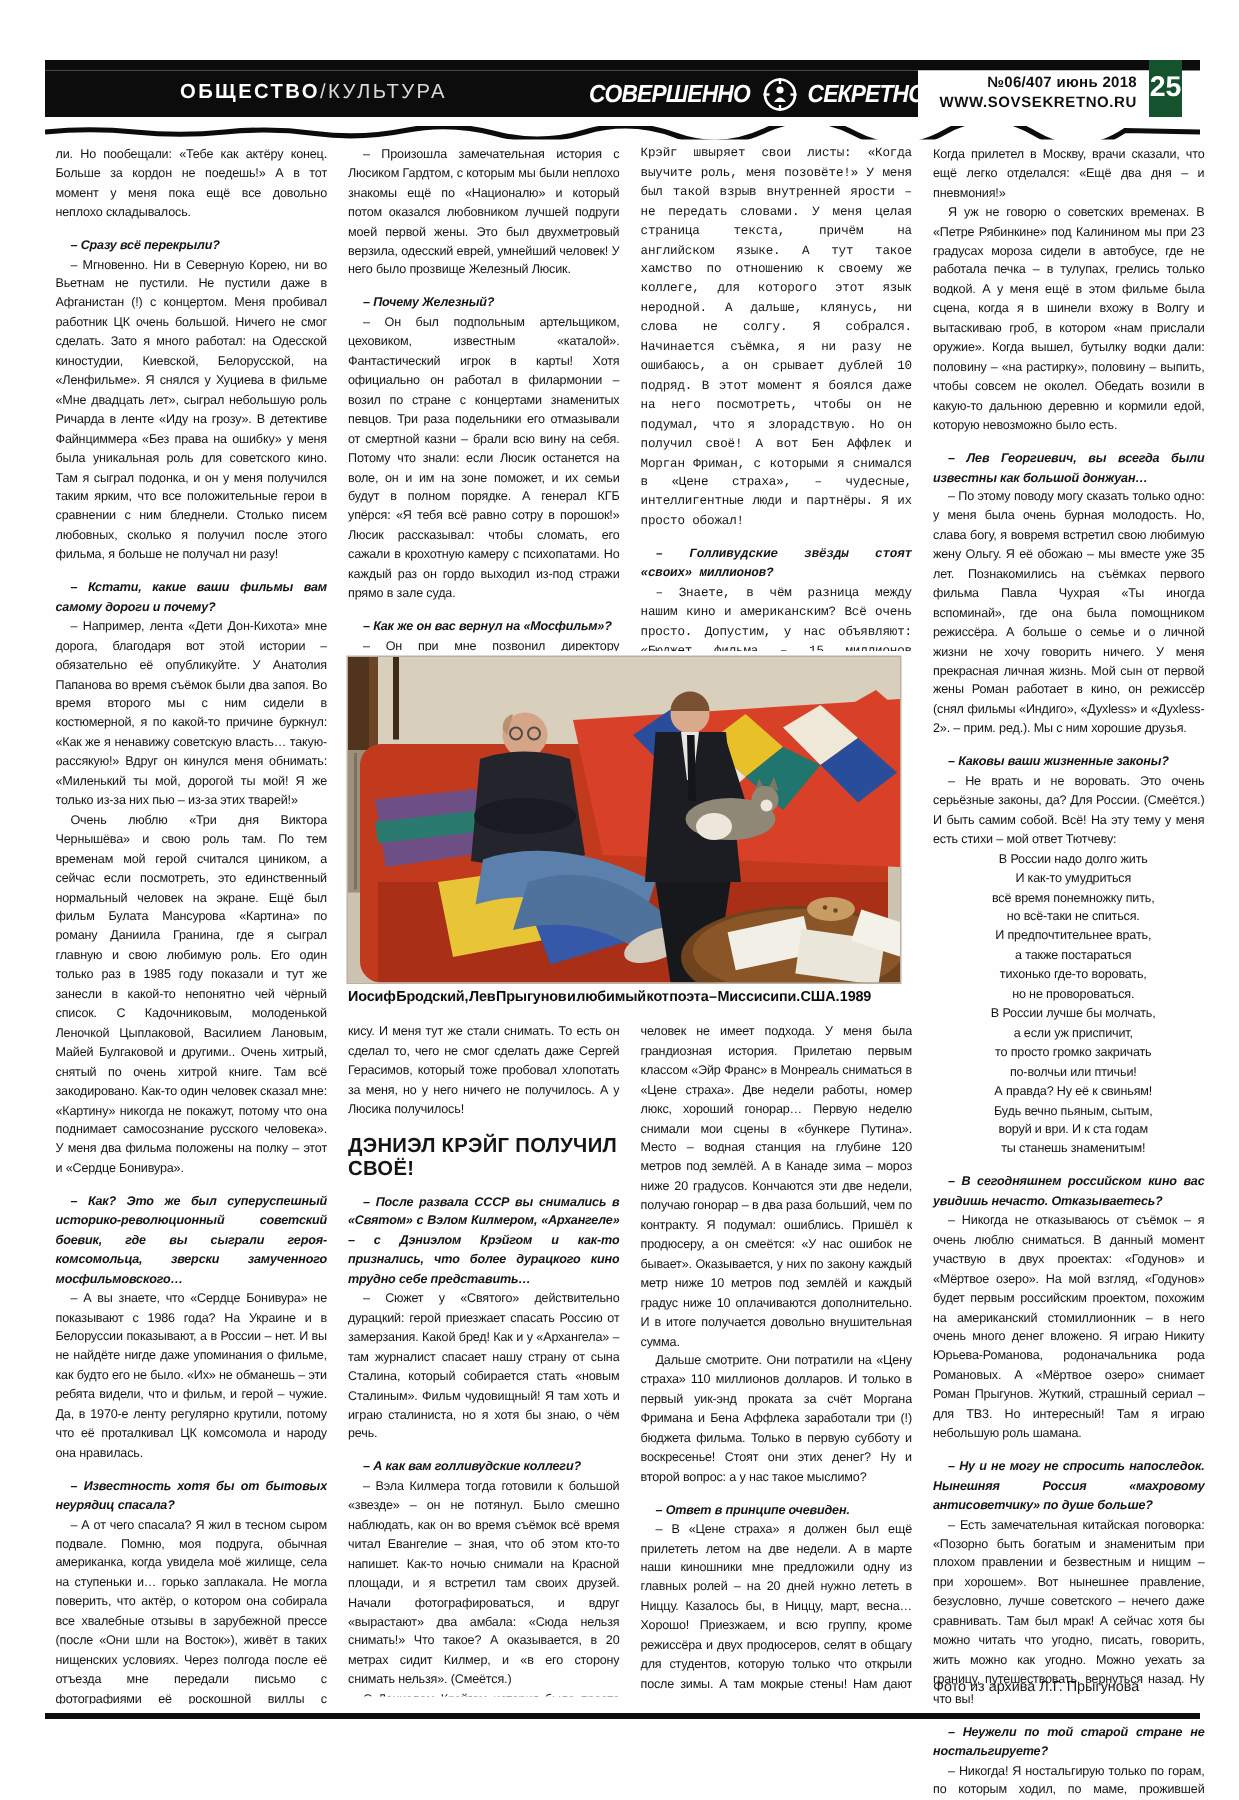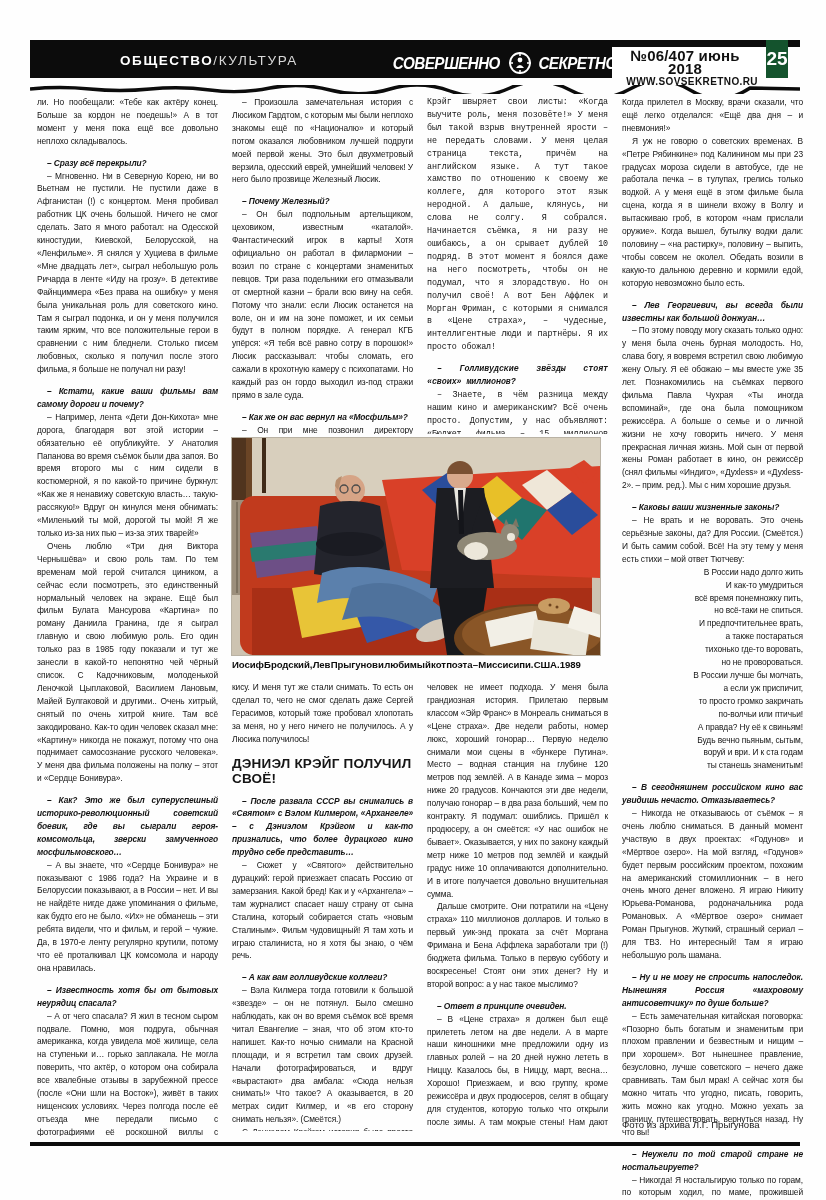--- a/index.html
+++ b/index.html
@@ -10,35 +10,35 @@
   .head-bar{position:absolute;left:30px;top:47px;width:582px;height:31px;background:#0c0c0c;}
   .section-label{position:absolute;left:120px;top:53px;width:270px;
         color:#ffffff;font-size:13.5px;font-weight:bold;letter-spacing:1.6px;}
   .section-label .lite{font-weight:normal;color:#d9d9d9;}
   .masthead{position:absolute;left:398px;top:50px;width:212px;height:26px;display:flex;
         align-items:center;justify-content:center;gap:3px;color:#fff;}
   .masthead .mword{font-size:16.5px;font-weight:bold;font-style:italic;letter-spacing:-0.6px;
         transform:scaleX(0.92);white-space:nowrap;}
   .issue-panel{position:absolute;left:612px;top:47px;width:154px;height:31px;background:#ffffff;
         text-align:right;padding:2px 8px 0 0;box-sizing:border-box;}
-  .issue-line{font-size:15px;font-weight:bold;color:#111;letter-spacing:0.2px;line-height:13px;text-align:center;}
+  .issue-line{font-size:10px;font-weight:bold;color:#111;letter-spacing:0.2px;line-height:13px;}
   .site-line{font-size:10px;font-weight:bold;color:#111;letter-spacing:0.4px;line-height:13px;}
   .page-box{position:absolute;left:766px;top:40px;width:22px;height:38px;background:#14532d;
         color:#fff;font-size:19px;font-weight:bold;display:flex;align-items:center;justify-content:center;}
   .torn-line{position:absolute;left:30px;top:80px;}
   
   .col{position:absolute;top:96px;width:181px;font-size:8.4px;line-height:12.9px;
        text-align:justify;letter-spacing:-0.1px;}
   .col p{margin:0;}
   .col p.p,.col p.a{text-indent:10px;}
   .col p.q{font-weight:bold;font-style:italic;margin-top:9px;text-indent:10px;}
   .col p.c{text-indent:0;}
   h3.subhead{margin:10px 0 7px 0;font-size:13.5px;line-height:15px;font-weight:bold;
        letter-spacing:0.2px;text-align:left;}
-  .verse{text-align:right;margin-left:6px;}
+  .verse{text-align:center;margin-left:6px;}
   #col1{left:37px;height:1040px;overflow:hidden;}
   #col2a{left:232px;height:338px;overflow:hidden;}
   #col2b{left:232px;top:681px;height:450px;overflow:hidden;}
   #col3a{left:427px;height:338px;overflow:hidden;font-family:Liberation Mono, monospace;}
   #col3b{left:427px;top:681px;height:450px;overflow:hidden;}
   #col4{left:622px;height:1022px;}
   
   .photo{position:absolute;left:232px;top:438px;width:368px;height:217px;background:#cdc3b1;
         z-index:5;outline:1px solid #b9b2a4;}
   .caption{position:absolute;left:232px;top:659px;width:380px;font-size:9.6px;font-weight:bold;

